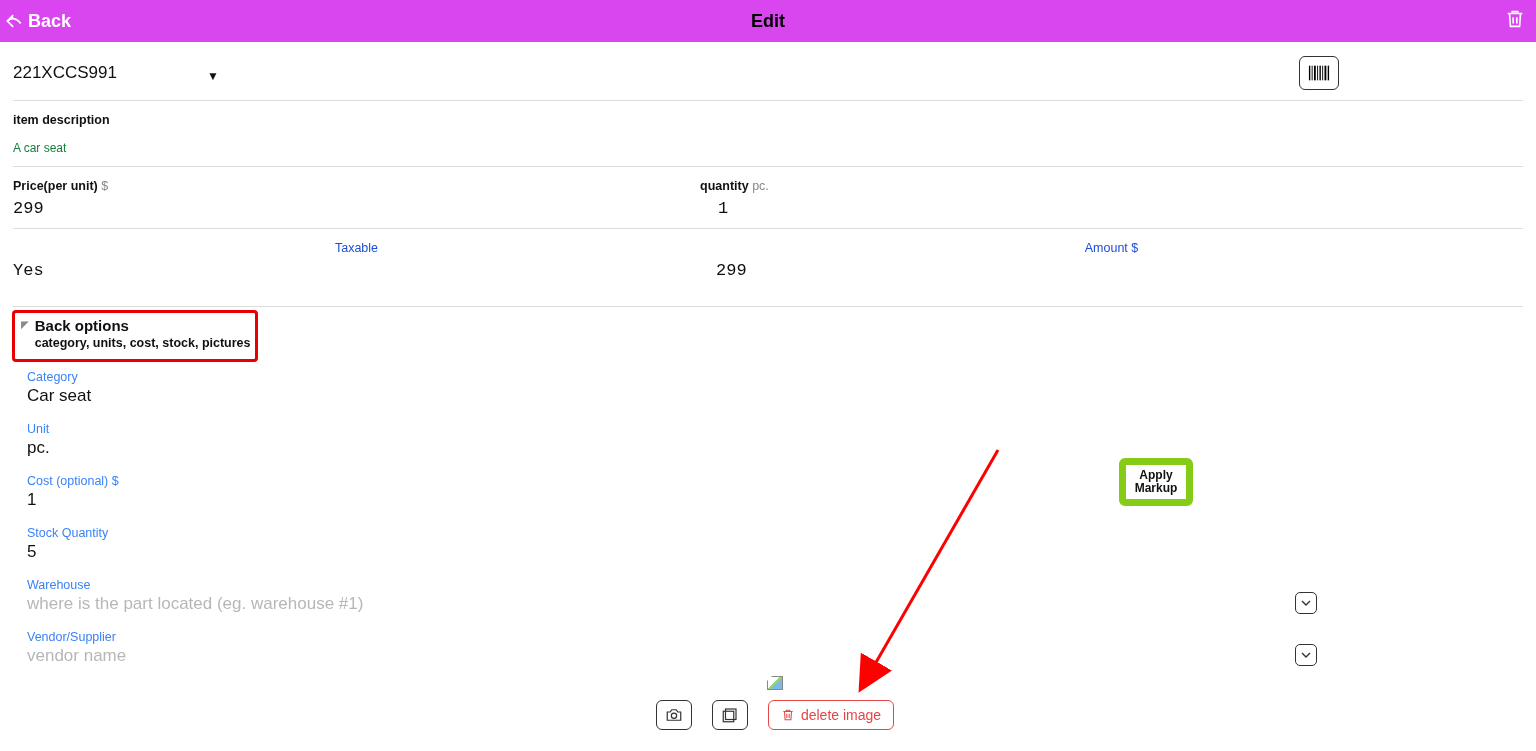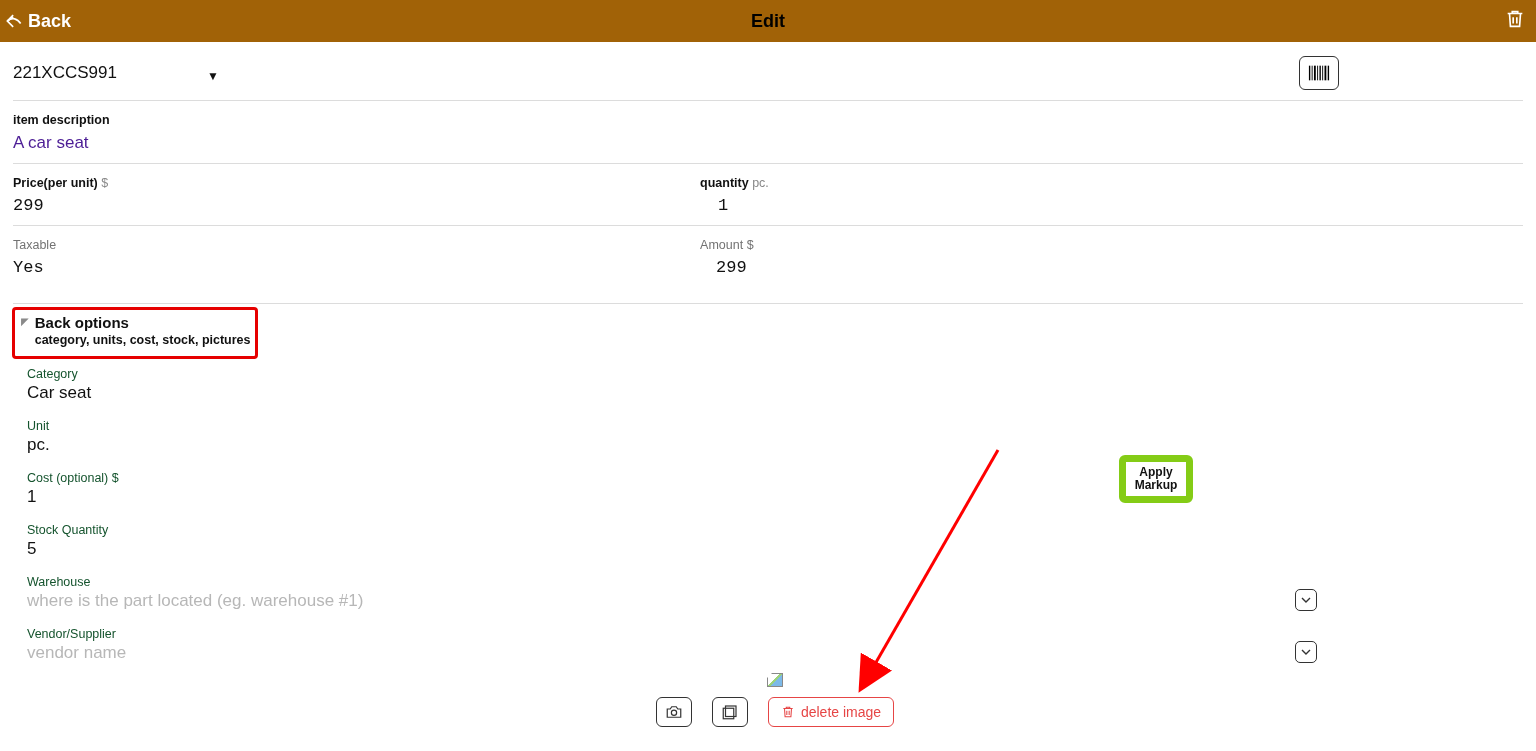--- a/index.html
+++ b/index.html
@@ -2,21 +2,21 @@
 <html><head>
 <meta charset="utf-8">
 <style>
   * { box-sizing: border-box; margin: 0; padding: 0; }
   html, body { width: 1536px; height: 751px; font-family: Arial, Helvetica, sans-serif; background: #fff; color: #111; }
   
   .topbar {
     position: relative;
     width: 100%;
     height: 42px;
-    background: #a16207;
+    background: #d946ef;
     color: #fff;
     display: flex;
     align-items: center;
   }
   .back-btn {
     display: flex;
     align-items: center;
     gap: 4px;
     padding-left: 4px;
     cursor: pointer;
@@ -67,26 +67,26 @@
     border-radius: 6px;
     display:flex; align-items:center; justify-content:center;
     cursor:pointer;
     margin-right: 184px;
   }
   .barcode-btn svg { width: 22px; height: 18px; }
 
   
   .section { border-bottom: 1px solid #dcdcdc; padding: 12px 0 10px; }
   .label { font-size: 12.5px; font-weight: 600; color: #111; }
-  .label-grey { font-size: 12.5px; font-weight: 500; color: #737373; }
+  .label-grey { font-size: 12.5px; font-weight: 500; color: #1d4ed8; text-align: center; }
   .label .unit { color: #888; font-weight: 500; }
   .value { font-size: 17px; margin-top: 6px; color:#111;font-family:Liberation Mono, monospace; }
   .value-input {
-    border:none; outline:none; font-size:17px; margin-top:6px; width: 620px;
-    color:#4c1d95; background:transparent;
+    border:none; outline:none; font-size:12px; margin-top:14px; width: 620px;
+    color:#15803d; background:transparent;
   }
   .value-input::placeholder { color:#b7b7b7; }
 
   .two-col { display:flex; }
   .col { flex: 0 0 45.5%; }
   .col2 { flex: 0 0 54.5%; }
 
   .more-row { padding: 10px 0 6px; position: relative; }
   .more-box {
     position: absolute;
@@ -95,21 +95,21 @@
     border: 3px solid #e60000;
     border-radius: 4px;
     pointer-events: none;
   }
   .more-inner { display:flex; align-items:flex-start; padding-left: 8px; }
   .more-collapse-icon { color:#8a8a8a; font-size:10px; margin-top:2px; margin-right:6px; }
   .more-title { font-size: 15px; font-weight: 700; }
   .more-sub { font-size: 12.5px; font-weight: 700; margin-top:2px; }
 
   .opt-group { padding: 6px 0 0 14px; }
-  .opt-label { font-size: 12.5px; color:#14532d; font-weight:500; margin-top:16px; }
+  .opt-label { font-size: 12.5px; color:#3b82f6; font-weight:500; margin-top:16px; }
   .opt-label.first { margin-top: 8px; }
   .opt-value { font-size: 17px; margin-top: 2px; color:#111; }
   .opt-input { border:none; outline:none; font-size:17px; margin-top:2px; width:620px; background:transparent; color:#111; }
   .opt-input::placeholder { color:#b7b7b7; }
 
   .row-with-side { display:flex; align-items:flex-start; }
   .row-with-side .left { flex:1; }
   .apply-markup {
     border:7px solid #84cc16; border-radius:6px;
     font-size:12px; font-weight:600; text-align:center;

